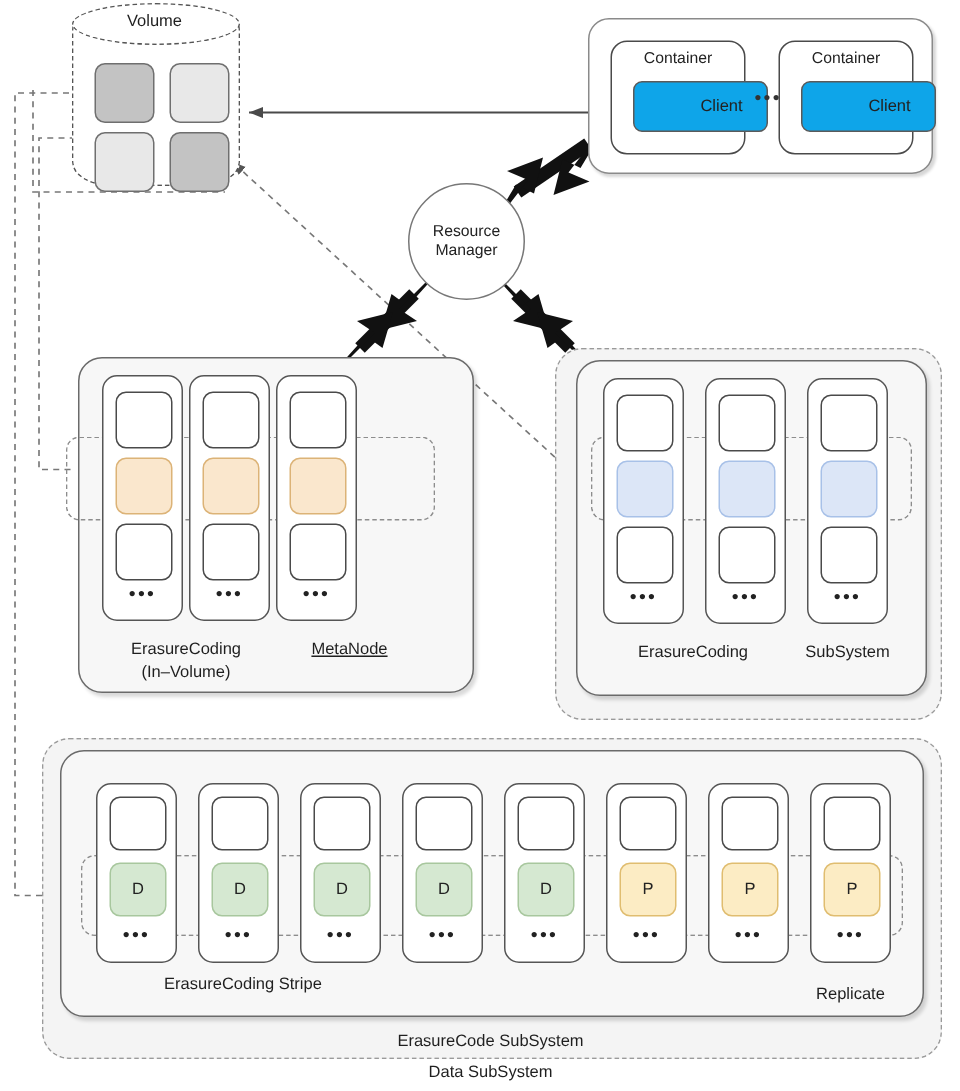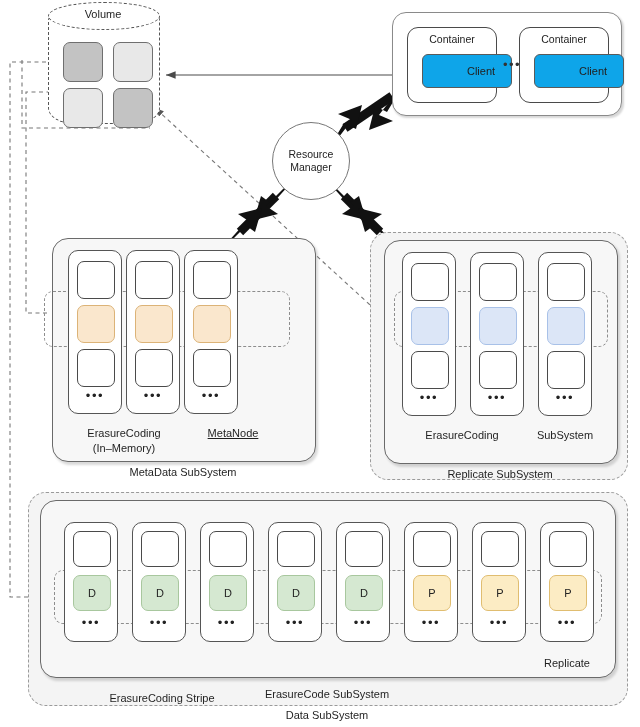--- a/index.html
+++ b/index.html
@@ -179,23 +179,22 @@
     <div class="dots" style="top:137px;">•••</div>
   </div>
   <div class="col" style="left:184px;top:250px;width:52px;height:162px;">
     <div class="cell" style="left:8px;top:10px;width:36px;height:36px;"></div>
     <div class="cell orange" style="left:8px;top:54px;width:36px;height:36px;"></div>
     <div class="cell" style="left:8px;top:98px;width:36px;height:36px;"></div>
     <div class="dots" style="top:137px;">•••</div>
   </div>
 
   <div class="lbl" style="left:64px;top:427px;width:120px;">ErasureCoding</div>
-  <div class="lbl" style="left:64px;top:442px;width:120px;">(In–Memory)</div>
+  <div class="lbl" style="left:64px;top:442px;width:120px;">(In–Volume)</div>
   <div class="lbl" style="left:186px;top:427px;width:94px;text-decoration:underline;">MetaNode</div>
-  <div class="lbl" style="left:52px;top:466px;width:262px;">MetaData SubSystem</div>
 
   <div class="shell" style="left:384px;top:240px;width:232px;height:222px;"></div>
   <div class="stripe-dash" style="left:394px;top:291px;width:212px;height:54px;"></div>
 
   <div class="col" style="left:402px;top:252px;width:52px;height:162px;">
     <div class="cell" style="left:8px;top:10px;width:36px;height:36px;"></div>
     <div class="cell blue" style="left:8px;top:54px;width:36px;height:36px;"></div>
     <div class="cell" style="left:8px;top:98px;width:36px;height:36px;"></div>
     <div class="dots" style="top:137px;">•••</div>
   </div>
@@ -207,21 +206,20 @@
   </div>
   <div class="col" style="left:538px;top:252px;width:52px;height:162px;">
     <div class="cell" style="left:8px;top:10px;width:36px;height:36px;"></div>
     <div class="cell blue" style="left:8px;top:54px;width:36px;height:36px;"></div>
     <div class="cell" style="left:8px;top:98px;width:36px;height:36px;"></div>
     <div class="dots" style="top:137px;">•••</div>
   </div>
 
   <div class="lbl" style="left:404px;top:429px;width:116px;">ErasureCoding</div>
   <div class="lbl" style="left:520px;top:429px;width:90px;">SubSystem</div>
-  <div class="lbl" style="left:384px;top:468px;width:232px;">Replicate SubSystem</div>
 
   <div class="shell" style="left:40px;top:500px;width:574px;height:176px;"></div>
   <div class="stripe-dash" style="left:54px;top:570px;width:546px;height:52px;"></div>
 
   <div class="col" style="left:64px;top:522px;width:52px;height:118px;">
     <div class="cell" style="left:8px;top:8px;width:36px;height:34px;"></div>
     <div class="cell green" style="left:8px;top:52px;width:36px;height:34px;">D</div>
     <div class="dots" style="top:92px;">•••</div>
   </div>
   <div class="col" style="left:132px;top:522px;width:52px;height:118px;">
@@ -253,18 +251,18 @@
     <div class="cell" style="left:8px;top:8px;width:36px;height:34px;"></div>
     <div class="cell amber" style="left:8px;top:52px;width:36px;height:34px;">P</div>
     <div class="dots" style="top:92px;">•••</div>
   </div>
   <div class="col" style="left:540px;top:522px;width:52px;height:118px;">
     <div class="cell" style="left:8px;top:8px;width:36px;height:34px;"></div>
     <div class="cell amber" style="left:8px;top:52px;width:36px;height:34px;">P</div>
     <div class="dots" style="top:92px;">•••</div>
   </div>
 
-  <div class="lbl" style="left:92px;top:692px;width:140px;">ErasureCoding Stripe</div>
+  <div class="lbl" style="left:92px;top:650px;width:140px;">ErasureCoding Stripe</div>
   <div class="lbl" style="left:532px;top:657px;width:70px;">Replicate</div>
   <div class="lbl" style="left:28px;top:709px;width:598px;">Data SubSystem</div>
   <div class="lbl" style="left:40px;top:688px;width:574px;">ErasureCode SubSystem</div>
 
 </div>
 
 </body></html>

